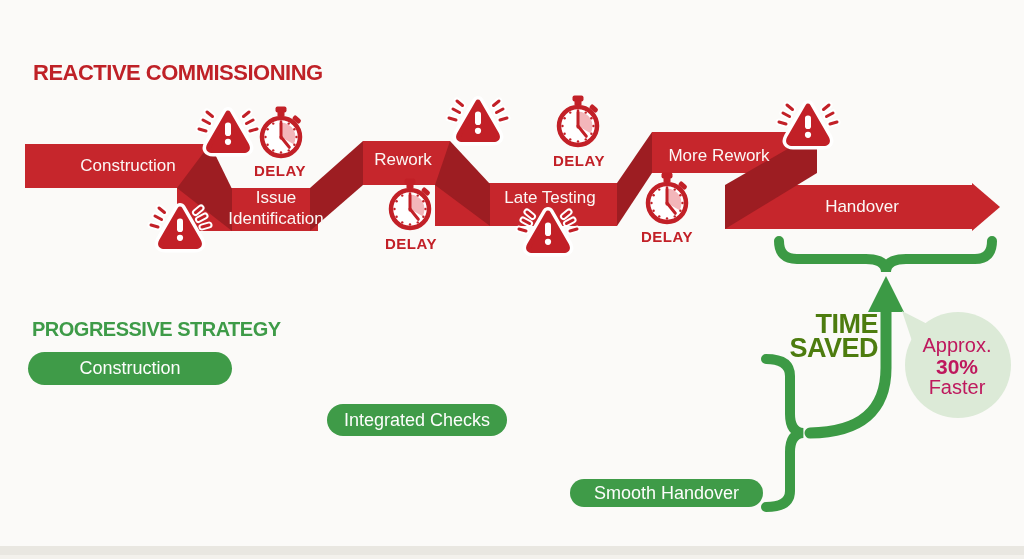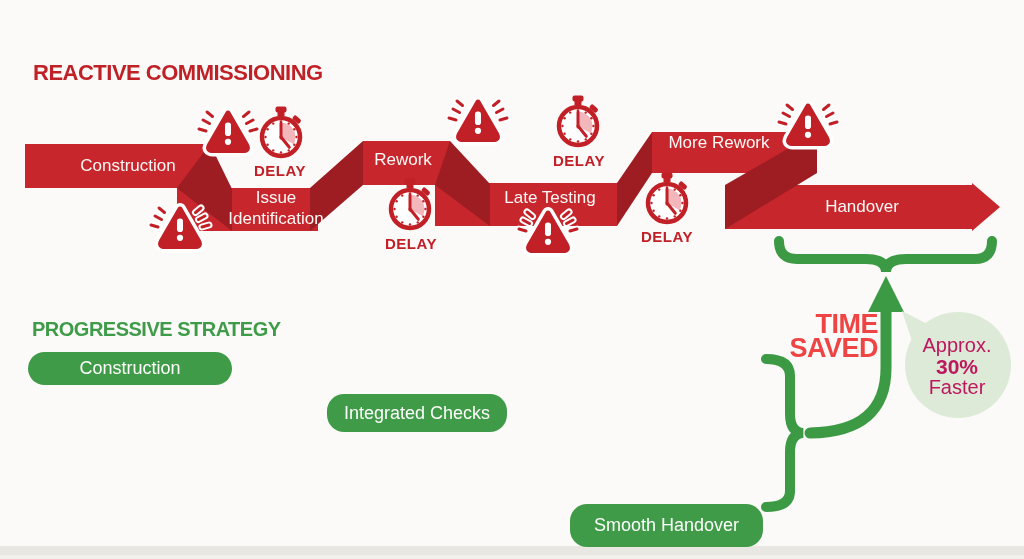--- a/index.html
+++ b/index.html
@@ -15,21 +15,21 @@
   .title-green{font-size:20px;font-weight:bold;color:#3e9b48;letter-spacing:-0.5px;}
   .band-label{color:#fbf7f5;font-size:17px;}
   .band-label.two{line-height:21px;}
   .delay{color:#c22027;font-size:15px;font-weight:bold;letter-spacing:0.5px;}
   .pill{
     position:absolute;background:#3f9b48;border-radius:17px;
     display:flex;align-items:center;justify-content:center;
     color:#fdfdfc;font-size:18px;
   }
   .timesaved{
-    color:#ef4444;font-size:27px;font-weight:bold;line-height:24px;
+    color:#4d7c0f;font-size:27px;font-weight:bold;line-height:24px;
     text-align:right;letter-spacing:-0.5px;
   }
   .bubble-text{color:#be185d;font-size:20px;line-height:21px;}
   .bubble-text .pct{font-size:21px;font-weight:bold;}
 </style>
 </head>
 <body>
 
 <div class="stage">
 
@@ -125,37 +125,37 @@
 
   <div class="t title-red" style="left:33px;top:60px;">REACTIVE COMMISSIONING</div>
 
   <div class="t ctr band-label" style="left:128px;top:166px;">Construction</div>
   <div class="t ctr band-label two" style="left:276px;top:208px;">
     <div>Issue</div>
     <div>Identification</div>
   </div>
   <div class="t ctr band-label" style="left:403px;top:160px;">Rework</div>
   <div class="t ctr band-label" style="left:550px;top:198px;">Late Testing</div>
-  <div class="t ctr band-label" style="left:719px;top:143px;">More Rework</div>
+  <div class="t ctr band-label" style="left:719px;top:156px;">More Rework</div>
   <div class="t ctr band-label" style="left:862px;top:207px;">Handover</div>
 
   <div class="t ctr delay" style="left:280px;top:170px;">DELAY</div>
   <div class="t ctr delay" style="left:411px;top:243px;">DELAY</div>
   <div class="t ctr delay" style="left:579px;top:160px;">DELAY</div>
   <div class="t ctr delay" style="left:667px;top:236px;">DELAY</div>
 
   <div class="t title-green" style="left:32px;top:318px;">PROGRESSIVE STRATEGY</div>
 
   <div class="pill" style="left:28px;top:352px;width:204px;height:33px;">
     <span>Construction</span>
   </div>
-  <div class="pill" style="left:327px;top:394px;width:180px;height:38px;align-items:center;">
+  <div class="pill" style="left:327px;top:404px;width:180px;height:32px;align-items:center;">
     <span>Integrated Checks</span>
   </div>
-  <div class="pill" style="left:570px;top:504px;width:193px;height:43px;">
+  <div class="pill" style="left:570px;top:479px;width:193px;height:28px;">
     <span>Smooth Handover</span>
   </div>
 
   <div class="t timesaved" style="left:740px;top:312px;width:138px;">
     <div>TIME</div>
     <div>SAVED</div>
   </div>
 
   <div class="t ctr bubble-text" style="left:957px;top:366px;">
     <div>Approx.</div>

